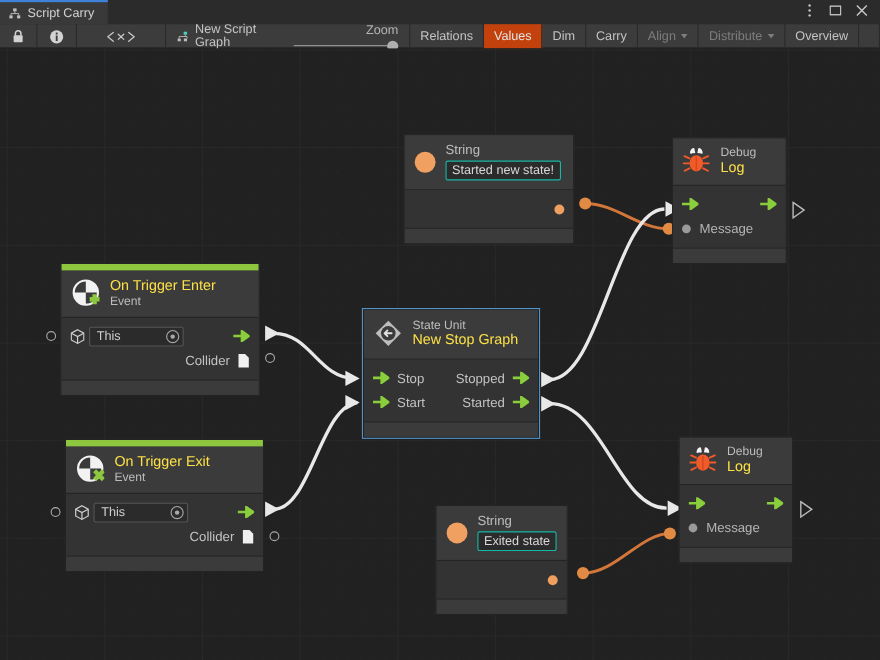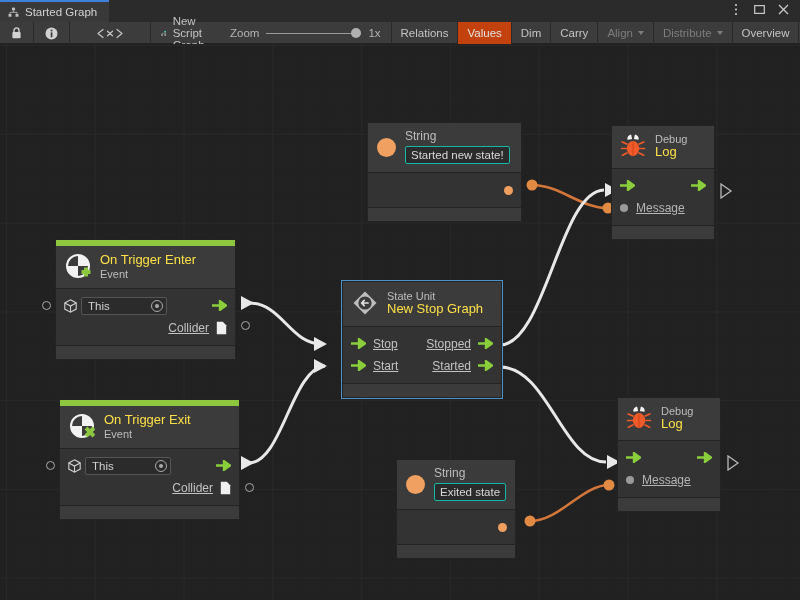--- a/index.html
+++ b/index.html
@@ -40,22 +40,22 @@
     padding:0 9px; border-right:1px solid #2a2a2a; color:#c4c4c4;
     height:22px; white-space:nowrap;
   }
   .tb-btn.wide{ padding:0 16px; }
   .tb-btn.on{ background:#c2410c; color:#e4e4e4; }
   .tb-btn.dim{ color:#7d7d7d; }
   .tb-graphname{
     display:flex; align-items:center; gap:6px; padding:0 14px 0 10px;
     color:#c4c4c4; height:22px; border-right:none;
   }
-  .tb-zoom{ display:flex; align-items:center; gap:7px; padding:0 10px 0 4px;
-    height:22px; border-right:1px solid #2a2a2a; color:#b4b4b4;}
+  .tb-zoom{ display:flex; align-items:flex-end; gap:7px; padding:0 10px 0 4px;
+    height:22px; border-right:1px solid #2a2a2a; color:#b4b4b4;flex-direction:column;}
   .slider{ position:relative; width:95px; height:12px; display:flex; align-items:center; }
   .slider .track{ width:100%; height:1px; background:#9a9a9a; }
   .slider .knob{ position:absolute; right:0; width:10px; height:10px;
      border-radius:50%; background:#b0b0b0; }
   .caret{ width:0;height:0; border-left:3.5px solid transparent;
      border-right:3.5px solid transparent; border-top:4px solid currentColor;
      margin-left:5px; display:inline-block; }
 
   
   .canvas{
@@ -83,21 +83,21 @@
   .ntitle-sm{ font-size:11px; color:#bdbdbd; }
   .ntitle-lg{ font-size:13px; color:#fde047; }
   .nbody{ background:#333333; padding:6px 8px 6px 8px; }
   .nfoot{ height:14px; background:#3b3b3b; border-top:1px solid #232323; }
 
   .row{ display:flex; align-items:center; min-height:22px; }
   .row.sb{ justify-content:space-between; }
   .arrow-g{ width:15px; height:11px; flex:0 0 15px; }
   .dot-g{ width:8px; height:8px; border-radius:50%; background:#9a9a9a;
      flex:0 0 8px; }
-  .lbl{ font-size:12px; color:#c2c2c2;text-decoration:underline; }
+  .lbl{ font-size:12px; color:#c2c2c2; }
   .lbl.dim{ color:#b5b5b5; }
 
   .field{
     background:#2b2b2b; border:1px solid #555; border-radius:2px;
     height:18px; display:flex; align-items:center; justify-content:space-between;
     padding:0 3px 0 6px; font-size:11.5px; color:#d0d0d0; min-width:86px;
   }
   .field .objdot{
     width:12px;height:12px;border-radius:50%;border:1.5px solid #a9a9a9;
     display:flex;align-items:center;justify-content:center;
@@ -125,21 +125,21 @@
 <div id="app">
 
   <div class="titlebar">
     <div class="tab">
       <svg class="tab-ico" viewBox="0 0 12 12">
         <rect x="4.3" y="0.7" width="3.4" height="3" fill="#bfbfbf"></rect>
         <rect x="0.6" y="7.6" width="3.2" height="3" fill="#bfbfbf"></rect>
         <rect x="8.2" y="7.6" width="3.2" height="3" fill="#bfbfbf"></rect>
         <path d="M6 3.8 v2 M2.2 7.5 v-1.7 h7.6 v1.7" stroke="#bfbfbf" stroke-width="0.9" fill="none"></path>
       </svg>
-      <span>Started Graph</span>
+      <span>Script Carry</span>
     </div>
     <div class="win-ctrls">
       <span>
         <svg width="4" height="13" viewBox="0 0 4 13">
           <circle cx="2" cy="2" r="1.1" fill="#c9c9c9"></circle>
           <circle cx="2" cy="6.5" r="1.1" fill="#c9c9c9"></circle>
           <circle cx="2" cy="11" r="1.1" fill="#c9c9c9"></circle>
         </svg>
       </span>
       <span>
@@ -345,21 +345,21 @@
           <span style="flex:1"></span>
           <span class="lbl">Collider</span>
           <svg class="fileico" viewBox="0 0 11 14" style="margin-left:7px;">
             <path d="M0.8 0.8 h6 l3.4 3.4 V13.2 H0.8 Z" fill="#f0f0f0"></path>
           </svg>
         </div>
       </div>
       <div class="nfoot"></div>
     </div>
 
-    <div class="node sel" style="left:342px; top:237px; width:160px;">
+    <div class="node sel" style="left:330px; top:237px; width:160px;">
       <div class="nhead" style="padding:8px 9px 9px 9px;">
         <svg class="ticon" viewBox="0 0 26 26">
           <path d="M13 1.5 L24.5 13 L13 24.5 L1.5 13 Z" fill="#bdbdbd"></path>
           <circle cx="13" cy="13" r="6.6" fill="#3b3b3b"></circle>
           <path d="M16 13 H10.2 M12.2 10.4 L9.6 13 L12.2 15.6" stroke="#e2e2e2" stroke-width="1.7" fill="none" stroke-linecap="round" stroke-linejoin="round"></path>
         </svg>
         <div class="ntitles">
           <span class="ntitle-sm">State Unit</span>
           <span class="ntitle-lg">New Stop Graph</span>
         </div>

